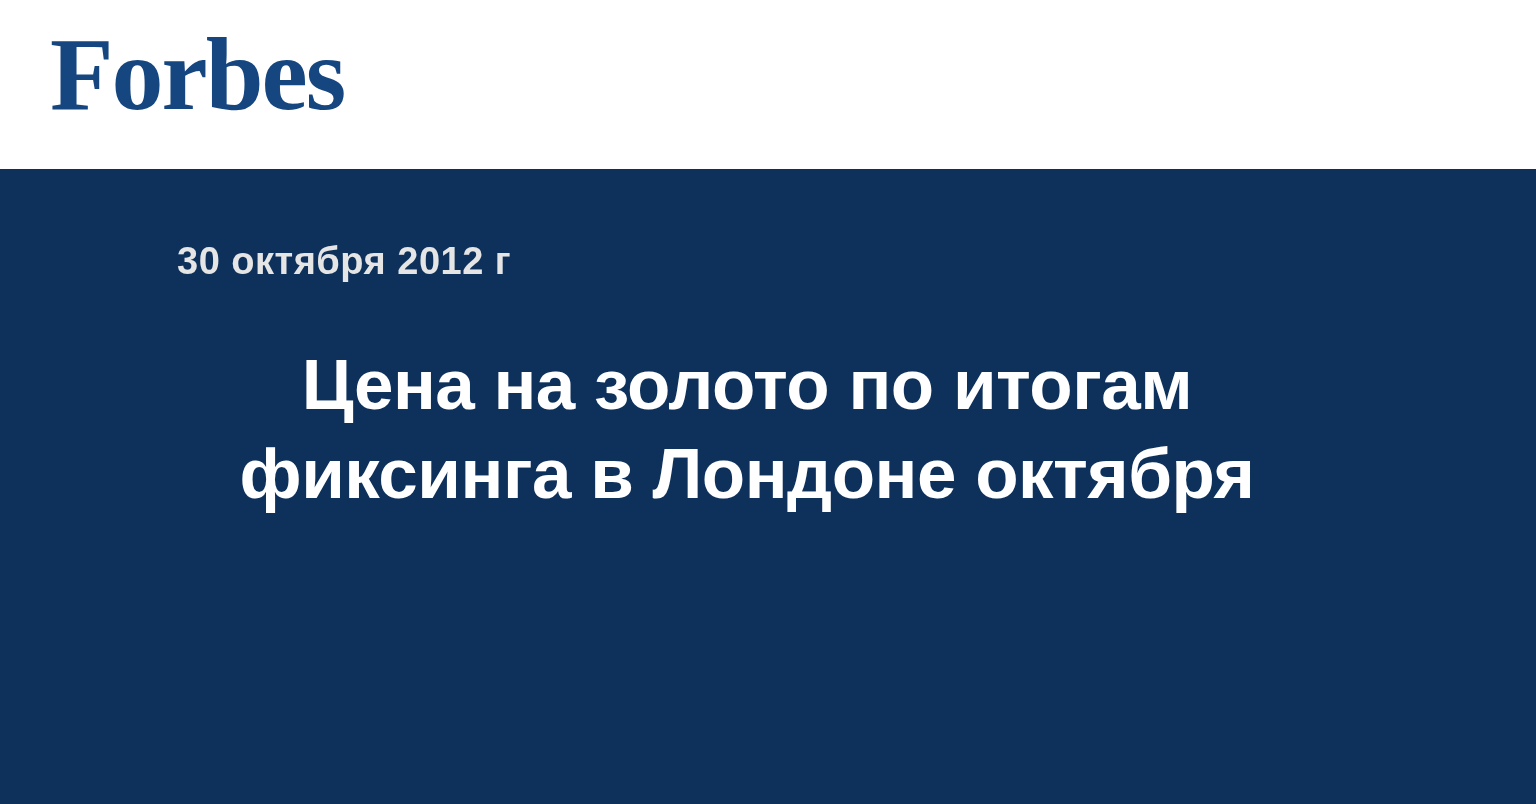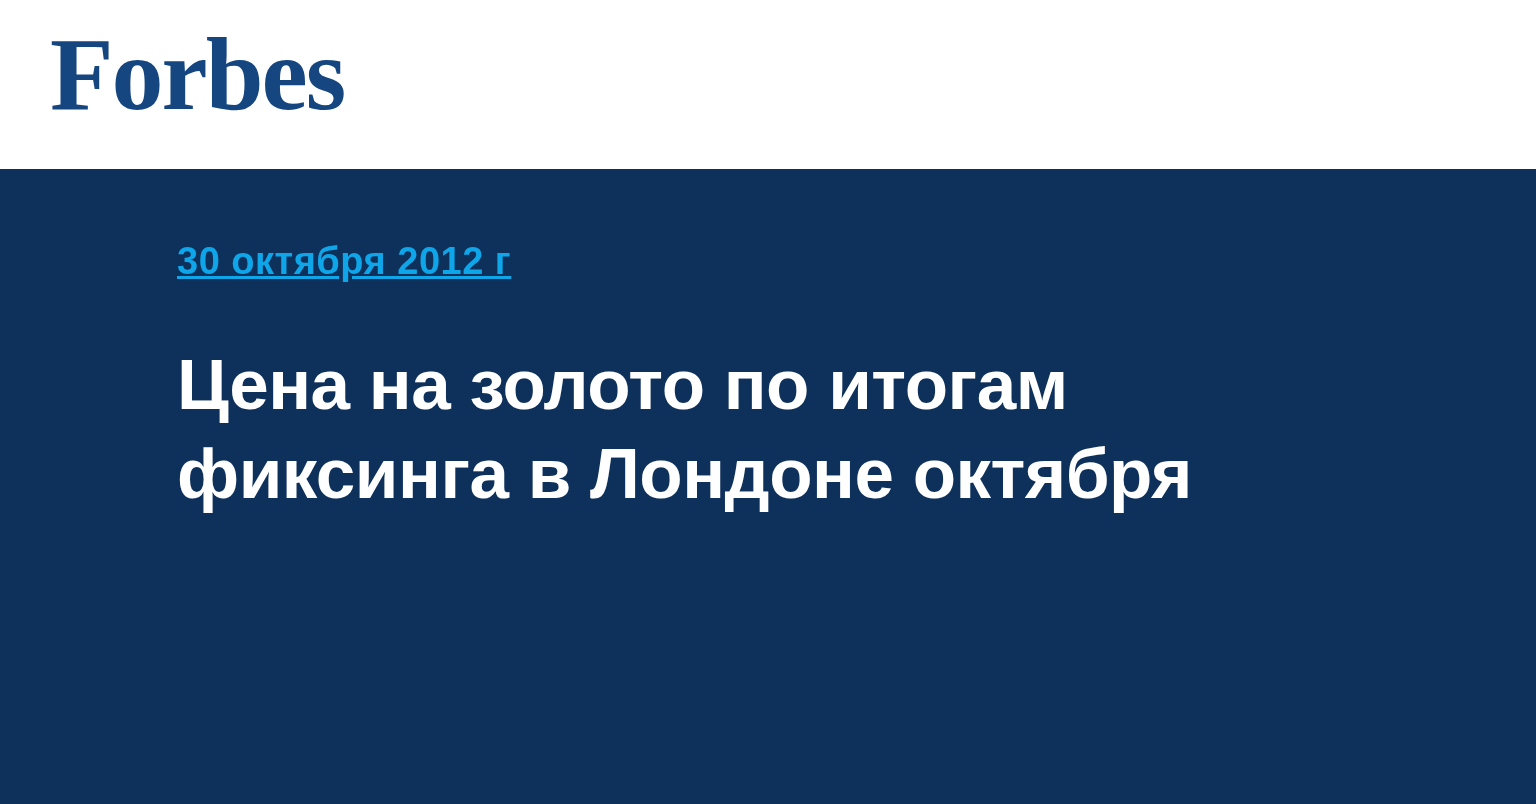--- a/index.html
+++ b/index.html
@@ -111,40 +111,40 @@
     top: 70px;
     width: 1140px;
   }
 
   .article-date {
     font-family: "Liberation Sans", "DejaVu Sans", sans-serif;
     font-weight: 700;
     font-size: 38px;
     line-height: 44px;
     letter-spacing: 0.5px;
-    color: #0ea5e9;
+    color: #e5e5e5;
     margin: 0;
     white-space: nowrap;
-    text-decoration: underline;
   }
 
   .article-title {
     margin: 0;
     padding-top: 57px;
     font-family: "Liberation Sans", "DejaVu Sans", sans-serif;
     font-weight: 700;
     font-size: 71px;
     line-height: 89px;
     letter-spacing: -0.5px;
     color: #ffffff;
   }
 
   .article-title .tline {
     display: block;
     white-space: nowrap;
+    text-align: center;
   }
 </style>
 </head>
 <body>
 
 <div class="page">
 
   <header class="site-header">
     <a class="brand" href="#">
       <span class="brand-wordmark">Forbes</span>

